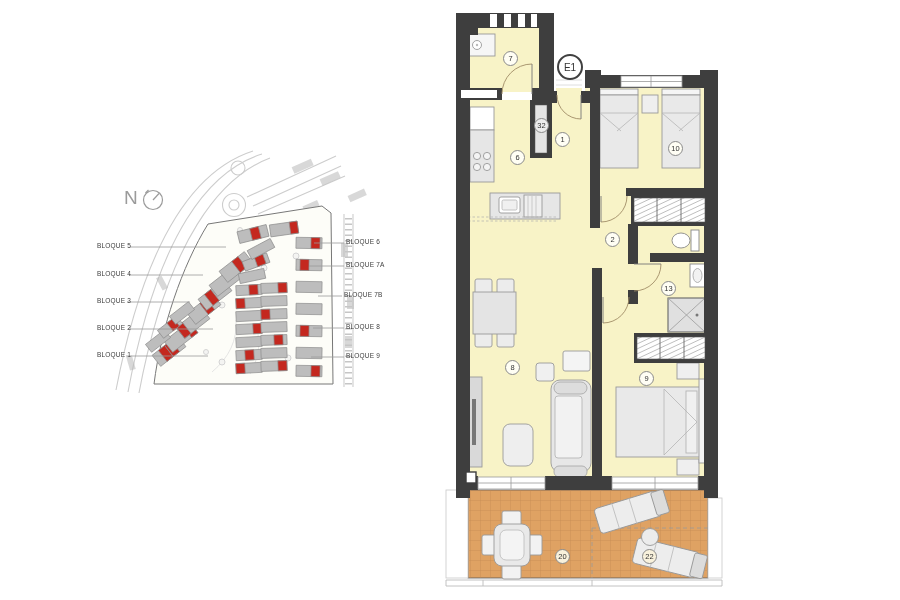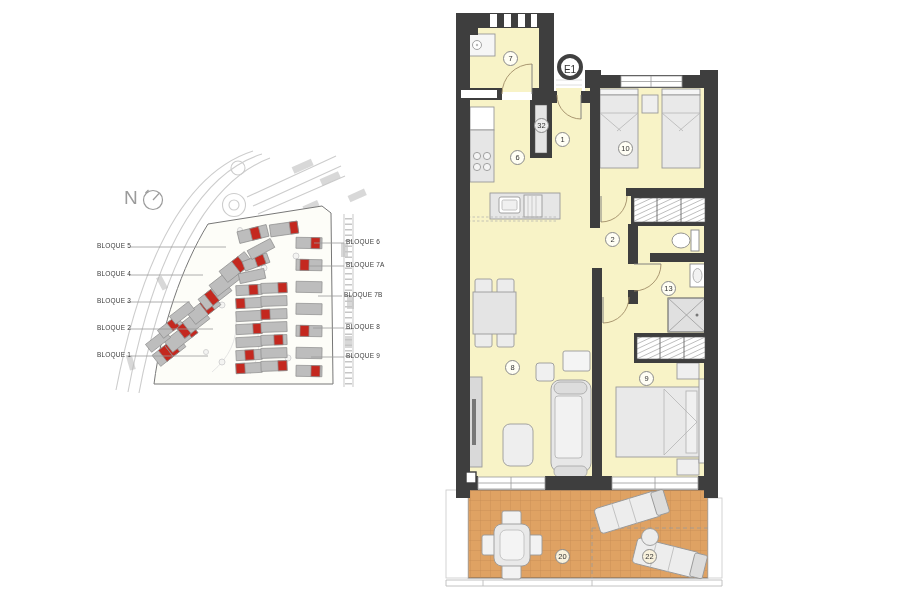--- a/index.html
+++ b/index.html
@@ -6,21 +6,21 @@
   .screen{position:relative;width:900px;height:600px;background:#fff;overflow:hidden;
           font-family:"Liberation Sans",sans-serif;}
   .screen svg{position:absolute;left:0;top:0;}
   .bl{position:absolute;font-size:6.5px;color:#3c3c3c;white-space:nowrap;letter-spacing:.2px;}
   .north{position:absolute;left:124px;top:187px;font-size:19px;color:#9b9b9b;font-weight:400;}
   .rl{position:absolute;width:15px;height:15px;border:1px solid #8a8a8a;border-radius:50%;
       background:#fffef4;color:#333;font-size:7.5px;line-height:13px;text-align:center;
       box-sizing:border-box;}
   .rl.gray{background:#ededed;text-align:center;}
   .rl.orange{background:#f8f1dc;}
-  .unit{position:absolute;left:557px;top:54px;width:26px;height:26px;border:4px solid #404040;
+  .unit{position:absolute;left:557px;top:54px;width:26px;height:26px;border:2px solid #404040;
         border-radius:50%;background:#fff;color:#333;font-size:10px;line-height:24px;
         text-align:center;box-sizing:border-box;}
 </style>
 </head>
 <body>
 
 <div class="screen">
 
 <svg width="900" height="600" viewBox="0 0 900 600">
   <defs>
@@ -480,21 +480,21 @@
 <div class="bl" style="left:344px;top:291px">BLOQUE 7B</div>
 <div class="bl" style="left:346px;top:323px">BLOQUE 8</div>
 <div class="bl" style="left:346px;top:352px">BLOQUE 9</div>
 
 <div class="unit">E1</div>
 
 <div class="rl" style="left:503px;top:51px">7</div>
 <div class="rl gray" style="left:534px;top:118px">32</div>
 <div class="rl" style="left:555px;top:132px">1</div>
 <div class="rl" style="left:510px;top:150px">6</div>
-<div class="rl" style="left:618px;top:141px">10</div>
+<div class="rl" style="left:668px;top:141px">10</div>
 <div class="rl" style="left:605px;top:232px">2</div>
 <div class="rl" style="left:661px;top:281px">13</div>
 <div class="rl" style="left:505px;top:360px">8</div>
 <div class="rl" style="left:639px;top:371px">9</div>
 <div class="rl orange" style="left:555px;top:549px">20</div>
 <div class="rl orange" style="left:642px;top:549px">22</div>
 
 </div>
 
 </body></html>

